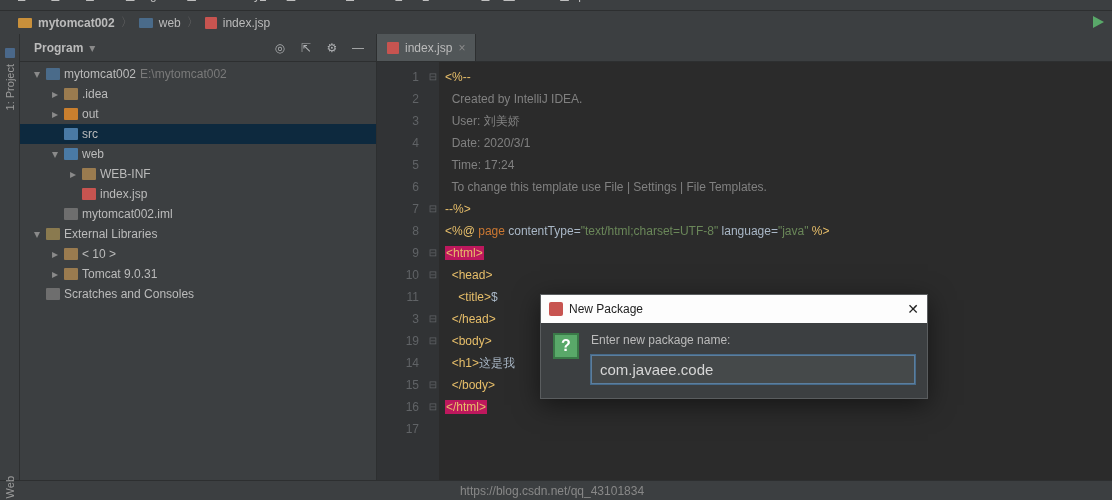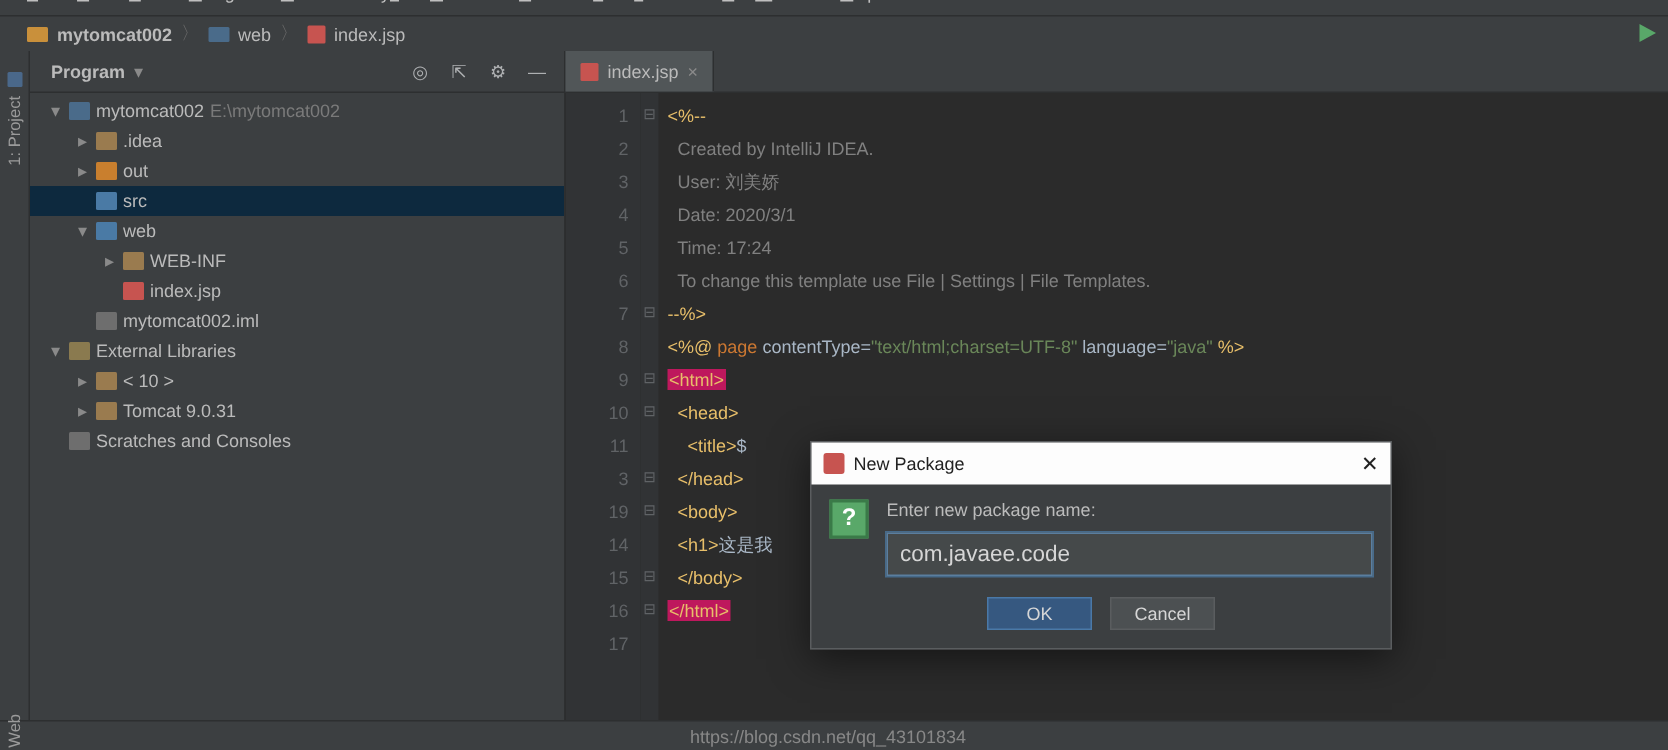--- a/index.html
+++ b/index.html
@@ -262,22 +262,18 @@
     </div>
     <span class="close">✕</span>
   </div>
   <div class="body">
     <div class="qicon">?</div>
     <div class="form">
       <label>Enter new package name:</label>
       <input type="text" value="com.javaee.code" style="">
     </div>
   </div>
-  <div class="buttons">
-    <button class="primary">OK</button>
-    <button>Cancel</button>
-  </div>
 </div>
 
 <div class="statusbar">
   <span>https://blog.csdn.net/qq_43101834</span>
 </div>
 <div class="webtab">Web</div>
 
 </body></html>

